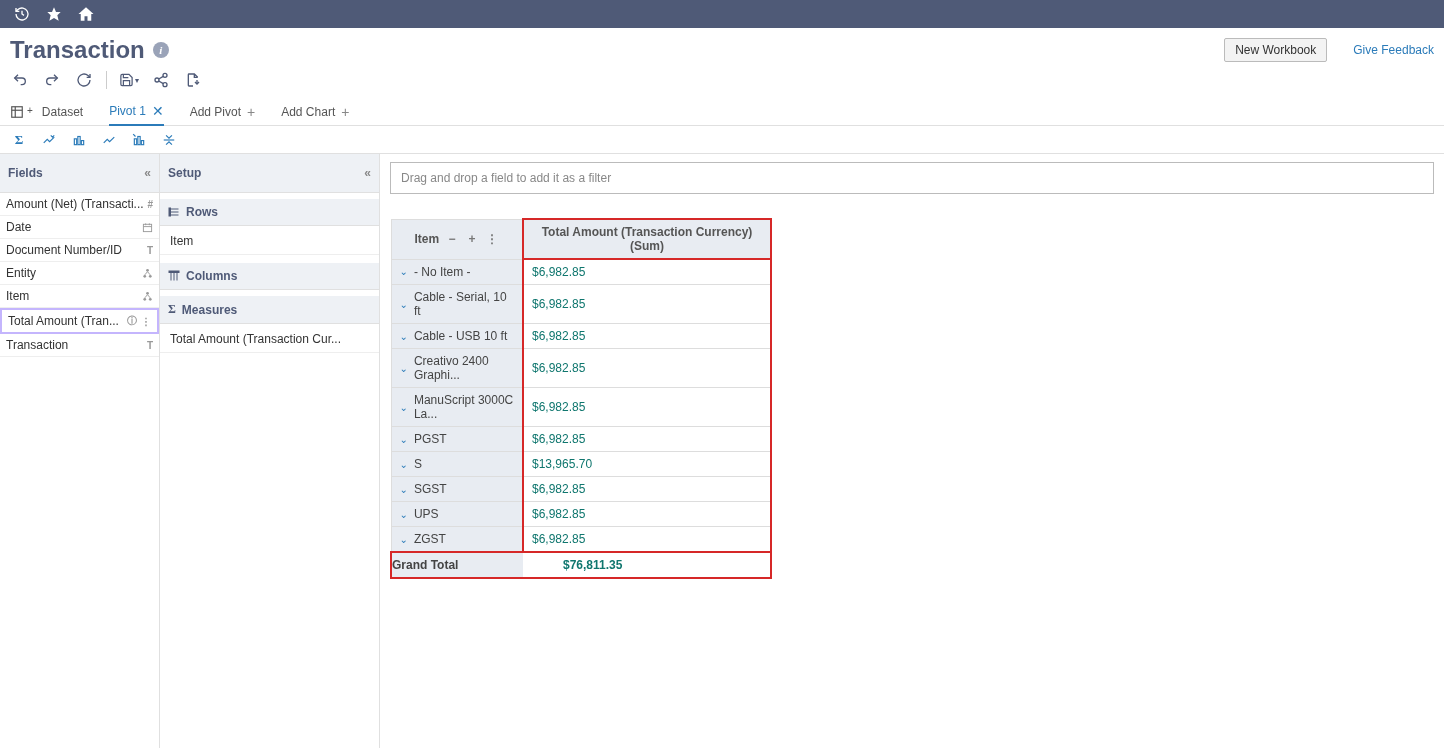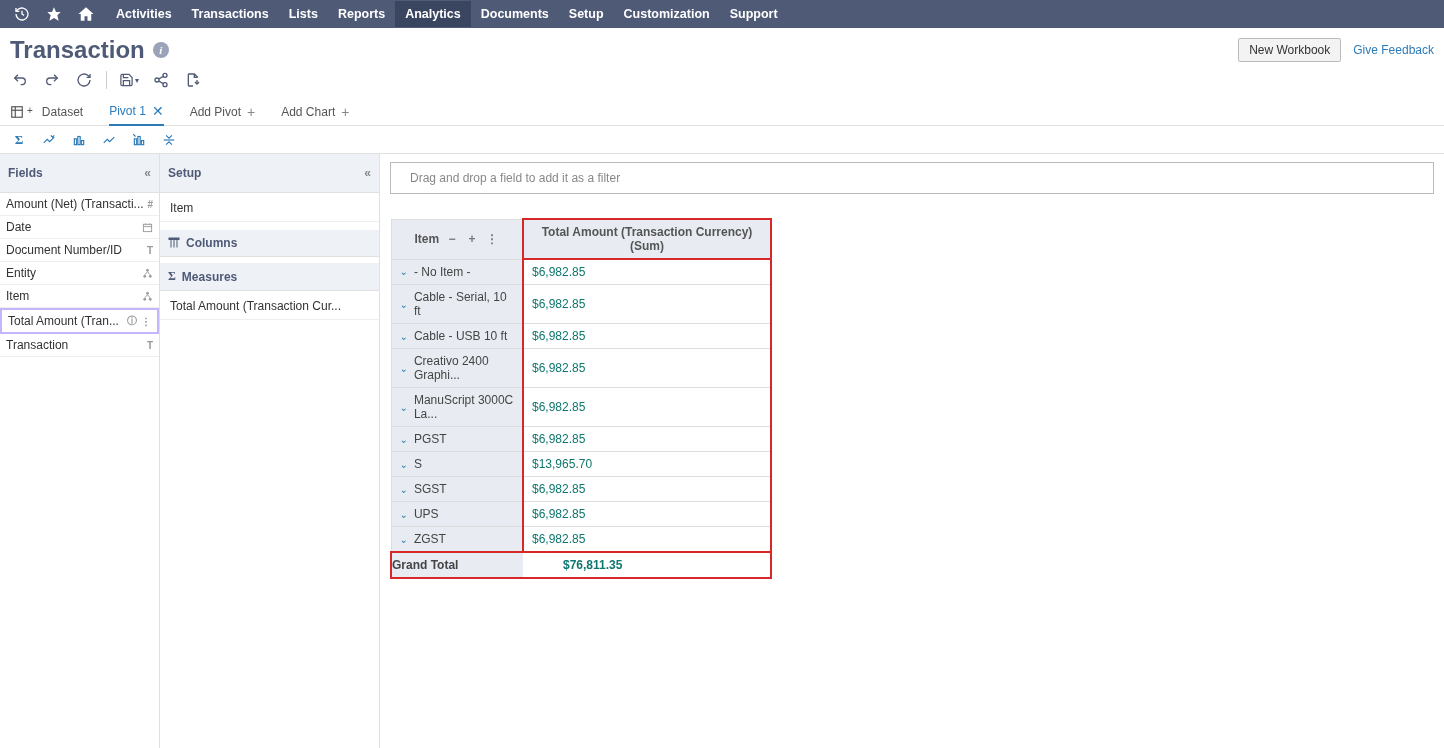--- a/index.html
+++ b/index.html
@@ -8,21 +8,21 @@
 
 .topnav { background: #4f5a77; height: 28px; display: flex; align-items: center; padding: 0 10px; color: #fff; }
 .topnav .icon-btn { width: 24px; height: 24px; display: flex; align-items: center; justify-content: center; margin-right: 8px; cursor: pointer; }
 .topnav .nav-item { padding: 6px 10px; font-size: 12.5px; font-weight: 600; cursor: pointer; }
 .topnav .nav-item.active { background: #3a4560; }
 
 
 .titlebar { display: flex; align-items: center; justify-content: space-between; padding: 8px 10px 4px; }
 .titlebar h1 { font-size: 24px; font-weight: 700; color: #4f5a77; display: flex; align-items: center; }
 .info-icon { width: 16px; height: 16px; border-radius: 50%; background: #9aa3b8; color: #fff; display: inline-flex; align-items: center; justify-content: center; font-size: 11px; font-weight: 700; margin-left: 8px; font-style: italic; font-family: serif; }
-.title-right { display: flex; align-items: center; gap: 12px; }
+.title-right { display: flex; align-items: center; gap: 26px; }
 .btn { background: #f3f3f3; border: 1px solid #bbb; padding: 4px 10px; font-size: 12px; color: #333; cursor: pointer; border-radius: 2px; }
 .link { color: #2b7bb9; font-size: 12px; cursor: pointer; }
 
 
 .toolbar { display: flex; align-items: center; padding: 2px 10px 8px; gap: 12px; }
 .tool-icon { width: 20px; height: 20px; display: flex; align-items: center; justify-content: center; color: #4f5a77; cursor: pointer; }
 .tool-sep { width: 1px; height: 18px; background: #ccc; }
 
 
 .tabrow { display: flex; align-items: center; padding: 0 10px; border-bottom: 1px solid #e0e0e0; height: 28px; gap: 26px; }
@@ -54,21 +54,21 @@
 
 .layout-panel { width: 220px; display: flex; flex-direction: column; }
 .section-header { background: #eef1f5; padding: 6px 8px; font-size: 12px; font-weight: 600; color: #4f5a77; display: flex; align-items: center; gap: 6px; border-bottom: 1px solid #e0e0e0; margin-top: 6px; }
 .section-header:first-of-type { margin-top: 0; }
 .section-body { padding: 2px 0; }
 .layout-chip { padding: 6px 10px; font-size: 12px; color: #333; border-bottom: 1px solid #eee; cursor: pointer; }
 .drop-zone { border: 1px dashed #bbb; padding: 10px; text-align: center; color: #888; font-size: 12px; margin: 4px; }
 
 
 .content { flex: 1; padding: 8px 10px; display: flex; flex-direction: column; }
-.filter-bar { border: 1px solid #bbb; padding: 8px 19px; font-size: 12px; color: #888; margin-bottom: 24px; }
+.filter-bar { border: 1px solid #bbb; padding: 8px 10px; font-size: 12px; color: #888; margin-bottom: 24px; }
 
 
 .pivot-wrap { display: flex; }
 .pivot { border-collapse: collapse; font-size: 12px; }
 .pivot th, .pivot td { border: 1px solid #ddd; padding: 5px 8px; height: 25px; }
 .pivot .item-header { background: #e8ecf2; width: 132px; }
 .pivot .item-header-inner { display: flex; align-items: center; gap: 6px; color: #555; }
 .pill-btn { width: 14px; height: 14px; display: inline-flex; align-items: center; justify-content: center; color: #777; cursor: pointer; font-size: 12px; }
 .pivot .measure-header { background: #e8ecf2; border: 2px solid #d62828; border-bottom: 2px solid #d62828; text-align: center; color: #555; width: 248px; }
 .pivot .row-label { background: #e8ecf2; color: #444; }
@@ -95,31 +95,20 @@
   <span class="icon-btn">
     <svg width="16" height="16" viewBox="0 0 24 24" fill="#fff">
         <polygon points="12 2 15 9 22 9 17 14 19 22 12 18 5 22 7 14 2 9 9 9"></polygon>
       </svg>
   </span>
   <span class="icon-btn">
     <svg width="18" height="18" viewBox="0 0 24 24" fill="#fff">
         <path d="M12 3l10 9h-3v9h-5v-6h-4v6H5v-9H2z"></path>
       </svg>
   </span>
-  <div id="nav-items" style="display:flex">
-      <div class="nav-item">Activities</div>
-      <div class="nav-item">Transactions</div>
-      <div class="nav-item">Lists</div>
-      <div class="nav-item">Reports</div>
-      <div class="nav-item active">Analytics</div>
-      <div class="nav-item">Documents</div>
-      <div class="nav-item">Setup</div>
-      <div class="nav-item">Customization</div>
-      <div class="nav-item">Support</div>
-    </div>
 </div>
 
 <div class="titlebar">
   <h1>
     <span>Transaction</span>
     <span class="info-icon">i</span>
   </h1>
   <div class="title-right">
     <button class="btn">New Workbook</button>
     <span class="link">Give Feedback</span>
@@ -312,20 +301,29 @@
             <span class="field-type">T</span>
           </span>
         </div>
       </div>
   </div>
 
   <div class="panel layout-panel">
     <div class="panel-header">
       <span>Setup</span>
       <span class="collapse-icon">«</span>
+    </div>
+    <div class="section-header">
+      <svg width="12" height="12" viewBox="0 0 24 24" fill="none" stroke="#4f5a77" stroke-width="2">
+          <line x1="3" y1="6" x2="21" y2="6"></line>
+          <line x1="3" y1="12" x2="21" y2="12"></line>
+          <line x1="3" y1="18" x2="21" y2="18"></line>
+          <rect x="2" y="4" width="3" height="16" fill="#4f5a77"></rect>
+        </svg>
+      <span>Rows</span>
     </div>
     <div class="section-body">
       <div class="layout-chip">Item</div>
     </div>
     <div class="section-header">
       <svg width="12" height="12" viewBox="0 0 24 24" fill="none" stroke="#4f5a77" stroke-width="2">
           <line x1="6" y1="3" x2="6" y2="21"></line>
           <line x1="12" y1="3" x2="12" y2="21"></line>
           <line x1="18" y1="3" x2="18" y2="21"></line>
           <rect x="2" y="2" width="20" height="3" fill="#4f5a77"></rect>

